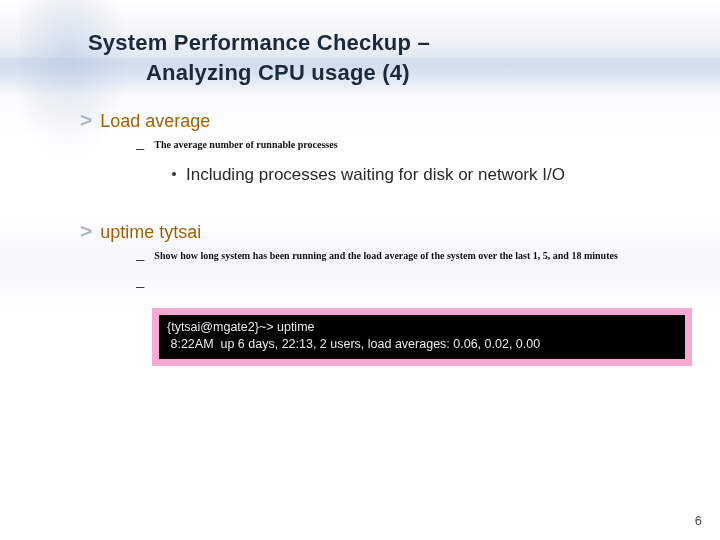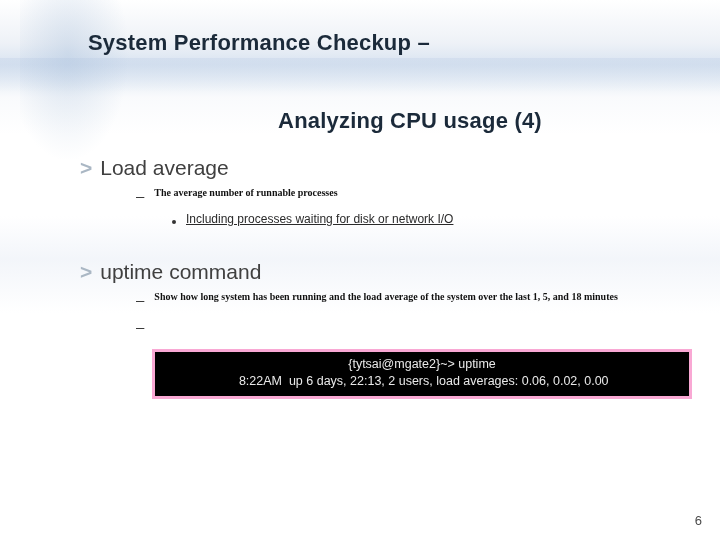--- a/index.html
+++ b/index.html
@@ -1,15 +1,15 @@
 <!DOCTYPE html>
 <html><head>
 <meta charset="utf-8">
 <style>
-  * { margin: 0; padding: 0; box-sizing: border-box; text-align: center; }
+  * { margin: 0; padding: 0; box-sizing: border-box; }
   html, body { width: 720px; height: 540px; overflow: hidden; }
   body {
     font-family: Verdana, Geneva, sans-serif;
     background: #ffffff;
     position: relative;
   }
   .bg {
     position: absolute; inset: 0;
     background:
       linear-gradient(180deg,
@@ -45,35 +45,35 @@
   .title {
     font-weight: 700;
     font-size: 22px;
     color: #1b2a3a;
     line-height: 1.35;
     text-align: left;
     margin-left: 42px;
     margin-bottom: 20px;
     letter-spacing: 0.2px;
   }
-  .title .l2 { margin-left: 58px; display: block; margin-top: 48px; }
+  .title .l2 { margin-left: 58px; display: block; }
   .section {
     margin: 6px 0 4px 34px;
   }
   .section-row { display: flex; align-items: baseline; gap: 8px; }
   .arrow {
     color: #aab7c4;
     font-size: 21px;
     font-weight: 600;
     line-height: 1;
     margin-top: 2px;
   }
   .section-h {
-    color: #404040;
-    font-size: 21px;
+    color: #a16207;
+    font-size: 18px;
     font-weight: 400;
   }
   .sub {
     display: flex;
     align-items: flex-start;
     gap: 10px;
     margin: 6px 0 0 56px;
   }
   .dash {
     color: #3a3a3a;
@@ -93,32 +93,31 @@
     align-items: flex-start;
     gap: 10px;
     margin: 4px 0 0 92px;
   }
   .dot {
     width: 4px; height: 4px; border-radius: 50%;
     background: #333; flex: 0 0 auto;
     margin-top: 9px;
   }
   .sub2-text {
-    font-size: 12px;
+    font-size: 17px;
     color: #2a2a2a;
     line-height: 1.4;
     max-width: 520px;
-    text-decoration: underline;
   }
   .spacer { height: 22px; }
   .codebox {
     margin: 12px 0 0 72px;
     width: 540px;
     background: #000;
-    border: 3px solid #f9a8d4;
+    border: 7px solid #f9a8d4;
     padding: 4px 8px 6px 8px;
     color: #e9e9e9;
     font-family: Verdana, Geneva, sans-serif;
     font-size: 12.5px;
     line-height: 1.35;
     white-space: pre;
   }
   .pagenum {
     position: absolute;
     right: 18px;
@@ -152,21 +151,21 @@
       <span class="dot"></span>
       <span class="sub2-text">Including processes waiting for disk or network I/O</span>
     </div>
   </div>
 
   <div class="spacer"></div>
 
   <div class="section">
     <div class="section-row">
       <span class="arrow">&gt;</span>
-      <span class="section-h">uptime command</span>
+      <span class="section-h">uptime tytsai</span>
     </div>
     <div class="sub">
       <span class="dash">–</span>
       <span class="sub-text">Show how long system has been running and the load average of the system over the last 1, 5, and 18 minutes</span>
     </div>
     <div class="sub">
       <span class="dash">–</span>
     </div>
 
     <div class="codebox"><span>{tytsai@mgate2}~&gt; uptime</span>

